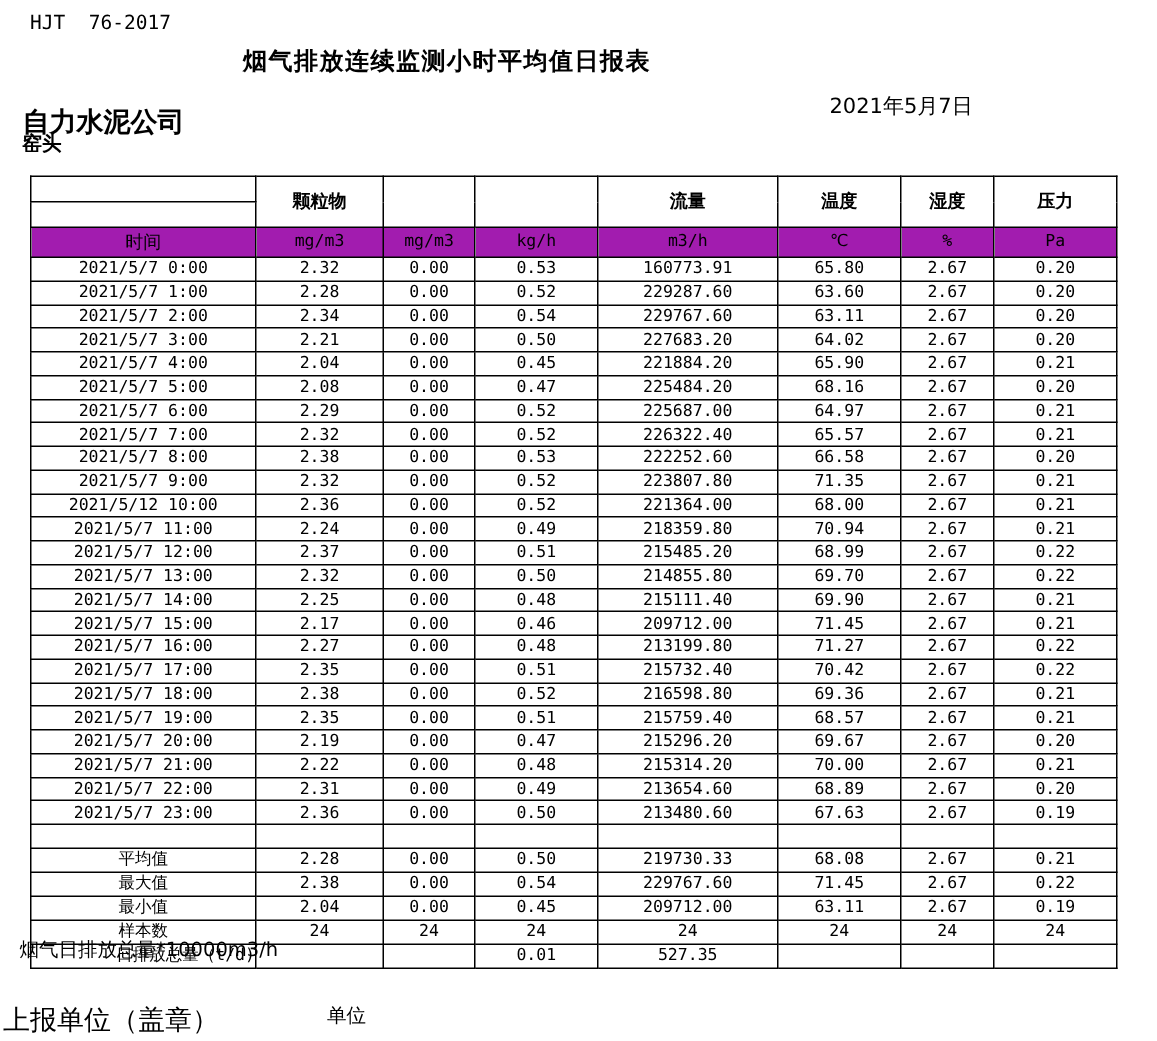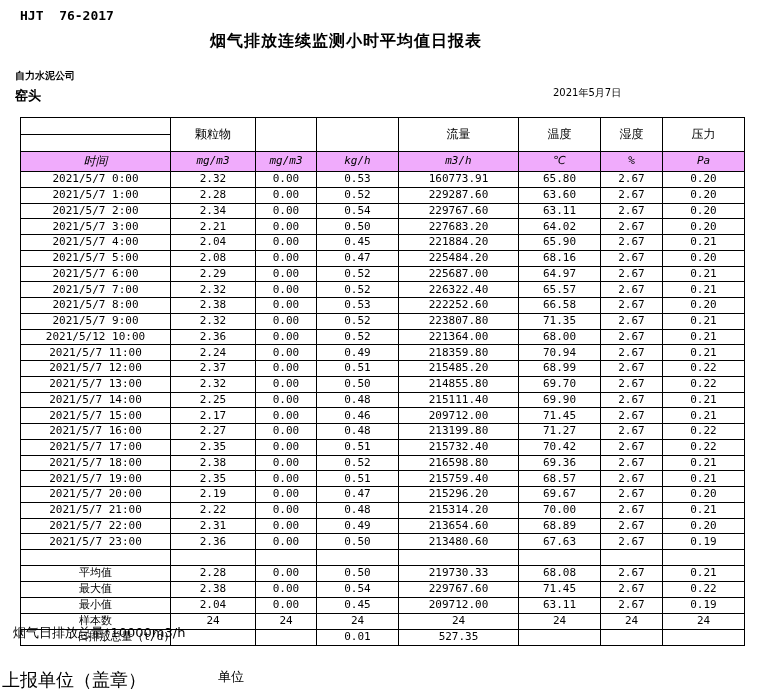--- a/index.html
+++ b/index.html
@@ -4,47 +4,46 @@
 <style>
   * { margin:0; padding:0; box-sizing:border-box; }
   html,body { background:#fff; }
   body {
     width:771px; height:694px; position:relative;
     font-family:"DejaVu Sans", sans-serif; color:#000;
   }
   .doc-code {
     position:absolute; top:8px; left:20px;
     font-family:"DejaVu Sans Mono", monospace;
-    font-size:13px; font-weight:bold; white-space:pre;
+    font-size:13px; font-weight:normal; white-space:pre;
   }
   .title {
     position:absolute; top:31px; left:0; width:596px;
     text-align:center; font-size:16px; font-weight:bold;
     letter-spacing:1px;
-    margin-left:48px;
-  }
-  .company { position:absolute; top:69px; left:15px; font-size:10px; font-weight:bold; }
+  }
+  .company { position:absolute; top:69px; left:15px; font-size:18px; font-weight:bold; }
   .location { position:absolute; top:87px; left:15px; font-size:13px; font-weight:bold; }
-  .date { position:absolute; top:86px; left:553px; font-size:10px; }
+  .date { position:absolute; top:62px; left:553px; font-size:14px; }
 
   table.report {
     position:absolute; top:117px; left:20px; width:724px;
     border-collapse:collapse; table-layout:fixed;
     border:1px solid #000;
   }
   table.report th, table.report td {
     border:1px solid #000; padding:0;
     overflow:hidden; white-space:nowrap;
     text-align:center; vertical-align:middle;
     line-height:1.1;
   }
   tr.gh-row { height:17px; }
-  th.group { font-size:12px; font-weight:normal; }
+  th.group { font-size:12px; font-weight:bold; }
   tr.unit-row { height:20px; }
-  tr.unit-row td { background:#f0abfc; font-size:11px; font-family:"DejaVu Sans Mono","DejaVu Sans",monospace;font-style:italic; }
+  tr.unit-row td { background:#a21caf; font-size:11px; font-family:"DejaVu Sans Mono","DejaVu Sans",monospace; }
   tr.unit-row td.time-head { font-size:12px; font-family:"DejaVu Sans", sans-serif; }
   tbody td {
     font-family:"DejaVu Sans Mono","DejaVu Sans",monospace;
     font-size:11px;
   }
   tbody.data tr { height:15.75px; }
   tbody.summary tr { height:16px; }
   tbody.summary tr:last-child td:first-child { text-align:right; padding-left:6px; }
 
   .footnote { position:absolute; top:624px; left:13px; font-size:13px; }

